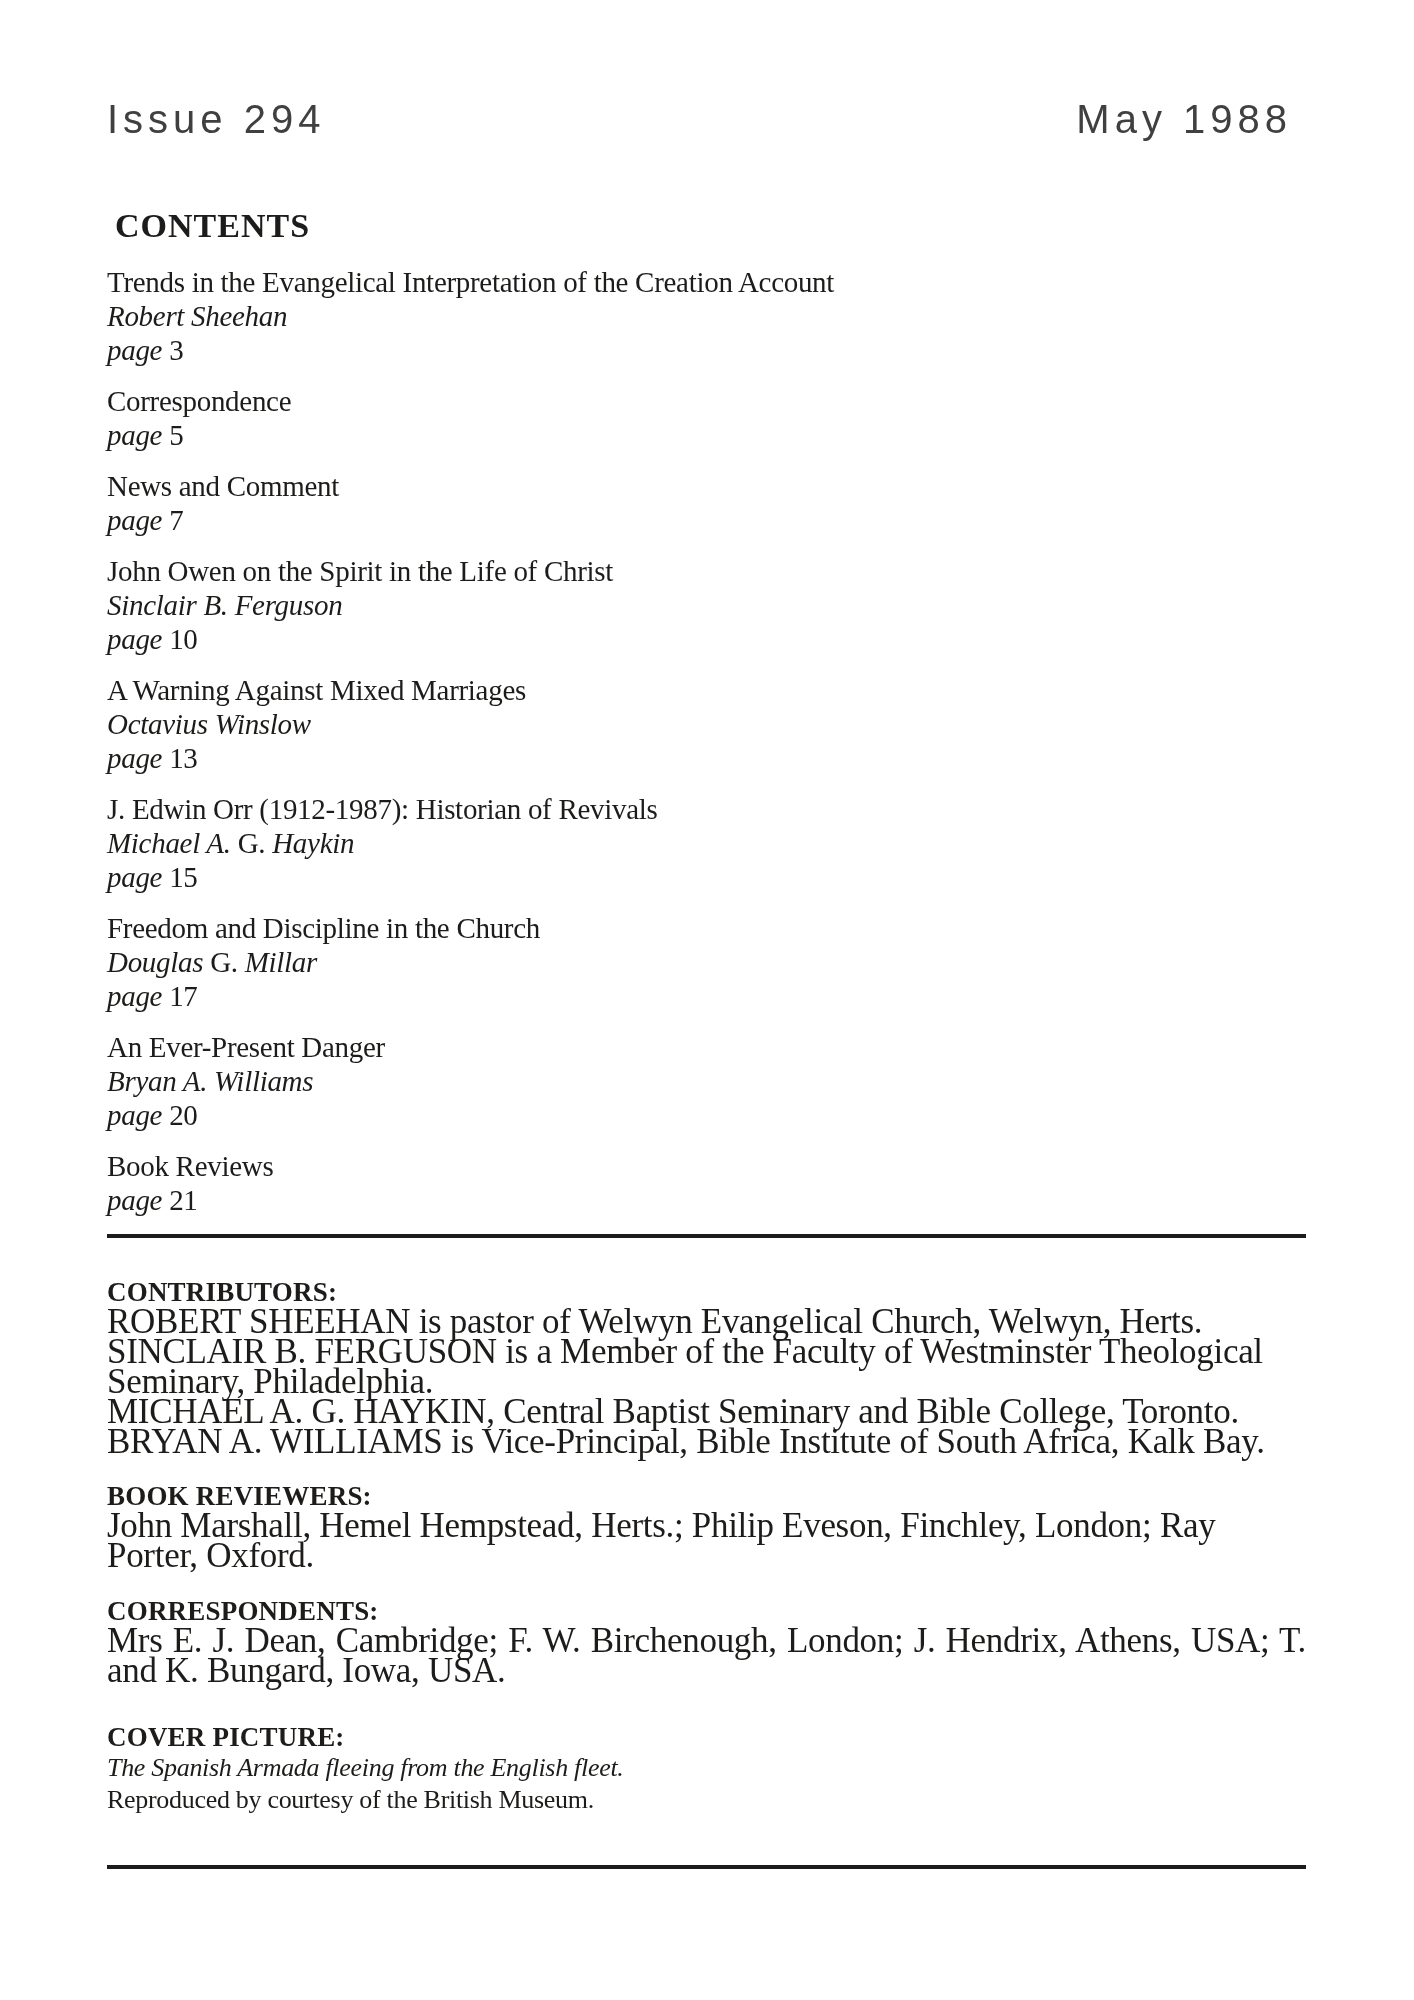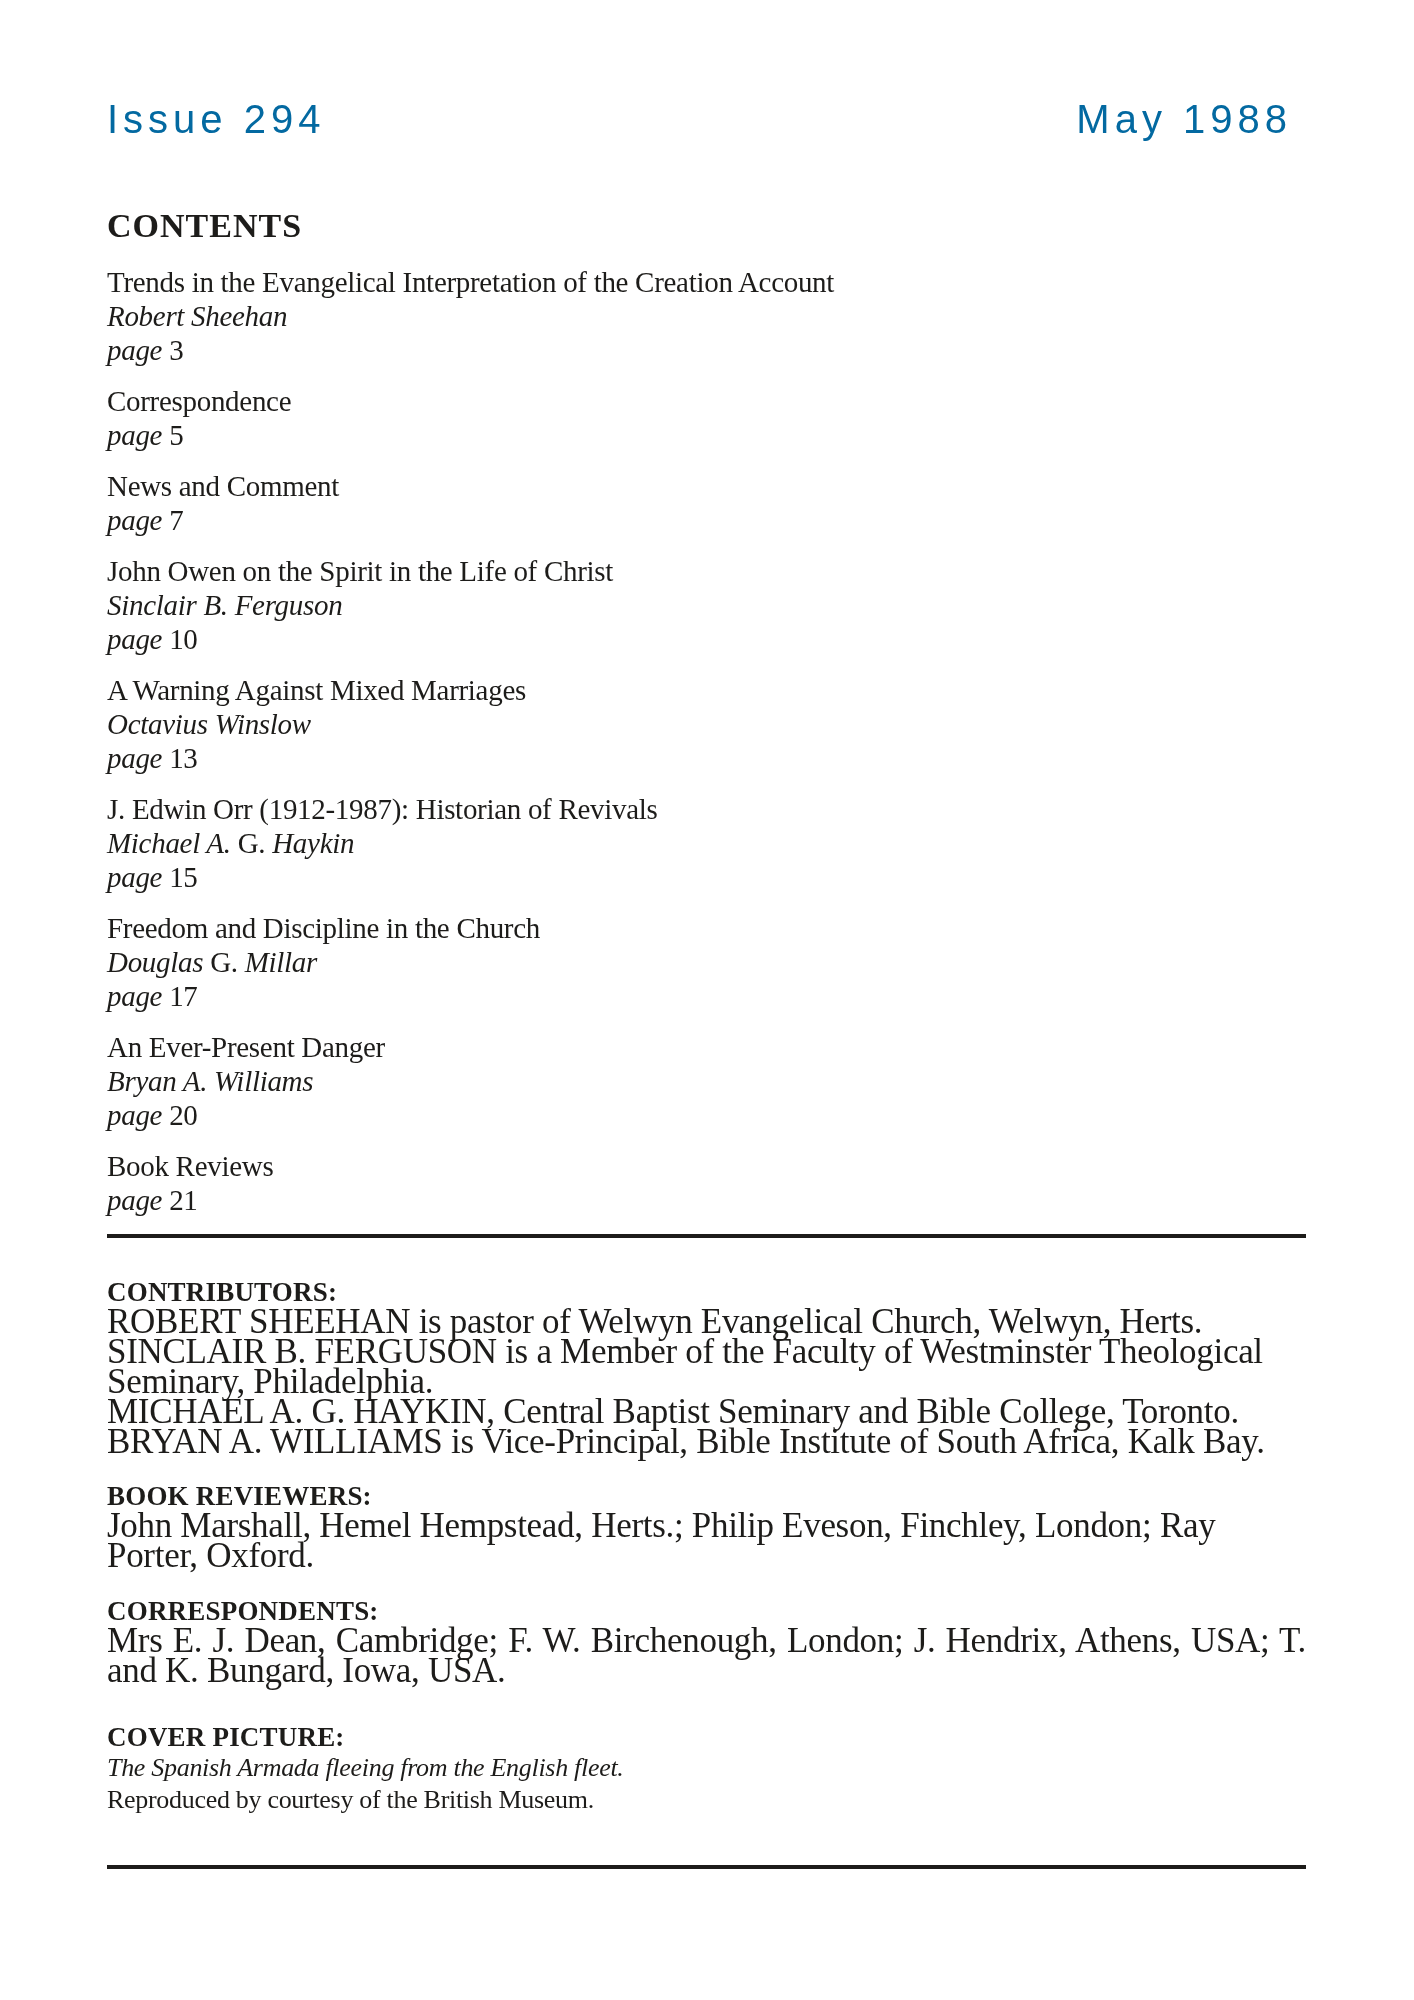--- a/index.html
+++ b/index.html
@@ -11,27 +11,27 @@
     background:#ffffff;
     color:#1d1c1a;
     font-family:"Liberation Serif","DejaVu Serif",serif;
     overflow:hidden;
   }
   
   .hdr{
     display:flex;justify-content:space-between;align-items:flex-end;
     font-family:"Liberation Sans","DejaVu Sans",sans-serif;
     font-size:40px;line-height:44px;letter-spacing:5px;
-    color:#0369a1;
+    color:#404040;
     gap:12px;
   }
   .hdr .date{padding-right:14px;}
   
   h1.contents{
-    margin:65px 0 0 0;
+    margin:65px 0 0 8px;
     font-size:34px;line-height:40px;font-weight:bold;letter-spacing:1px;
   }
   
   .toc{margin-top:19px;font-size:29px;line-height:34px;letter-spacing:-0.3px;}
   .toc .entry{margin-bottom:17px;}
   .it{font-style:italic;}
   .rm{font-style:normal;}
   
   hr.rule{border:0;height:4px;background:#1d1c1a;margin:14px 0 0 0;width:100%;}
   hr.rule-bottom{margin-top:49px;}

